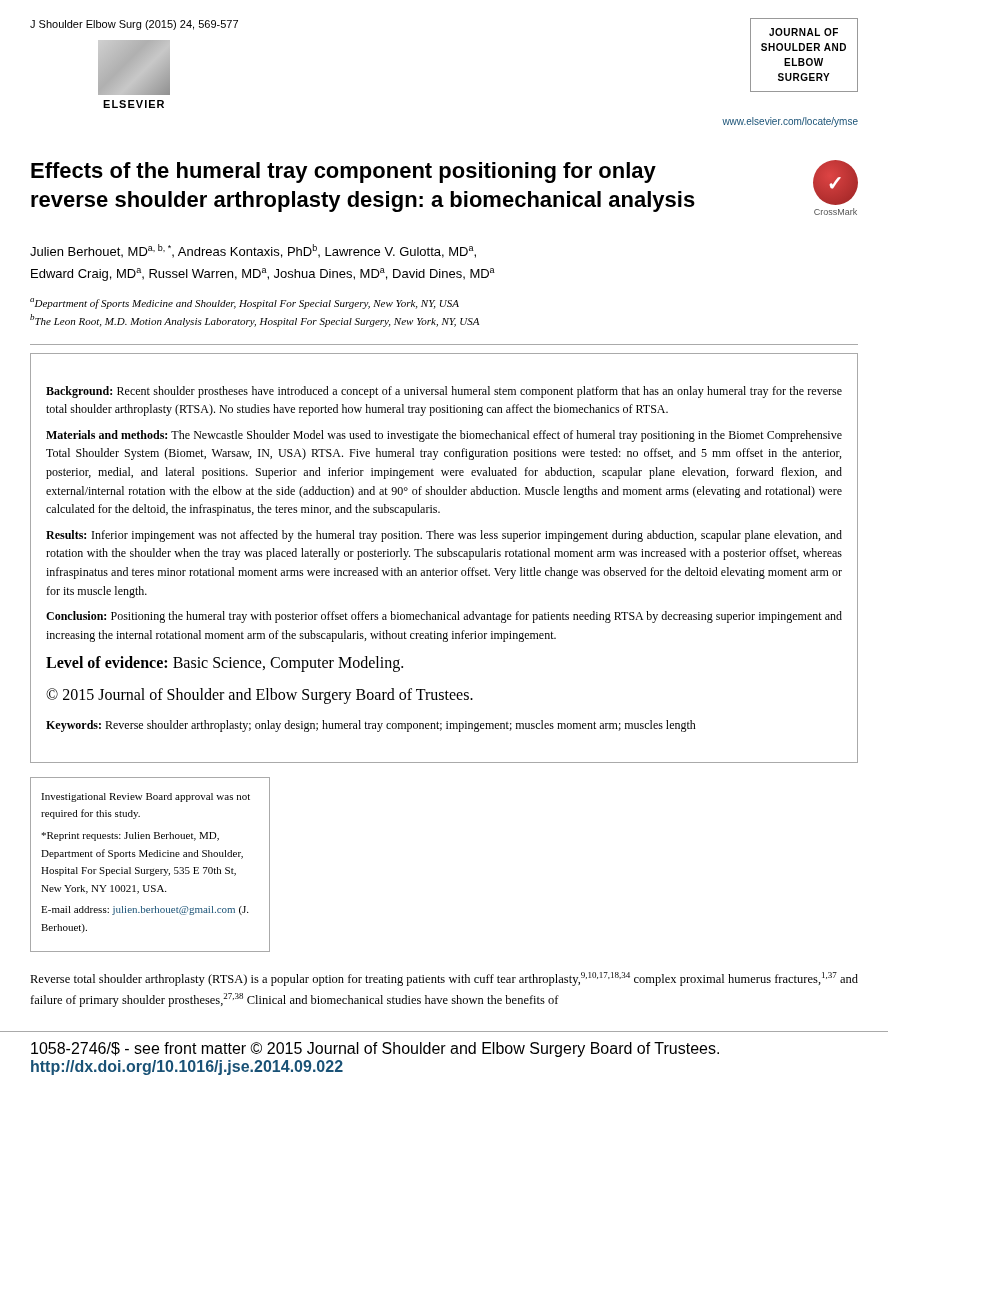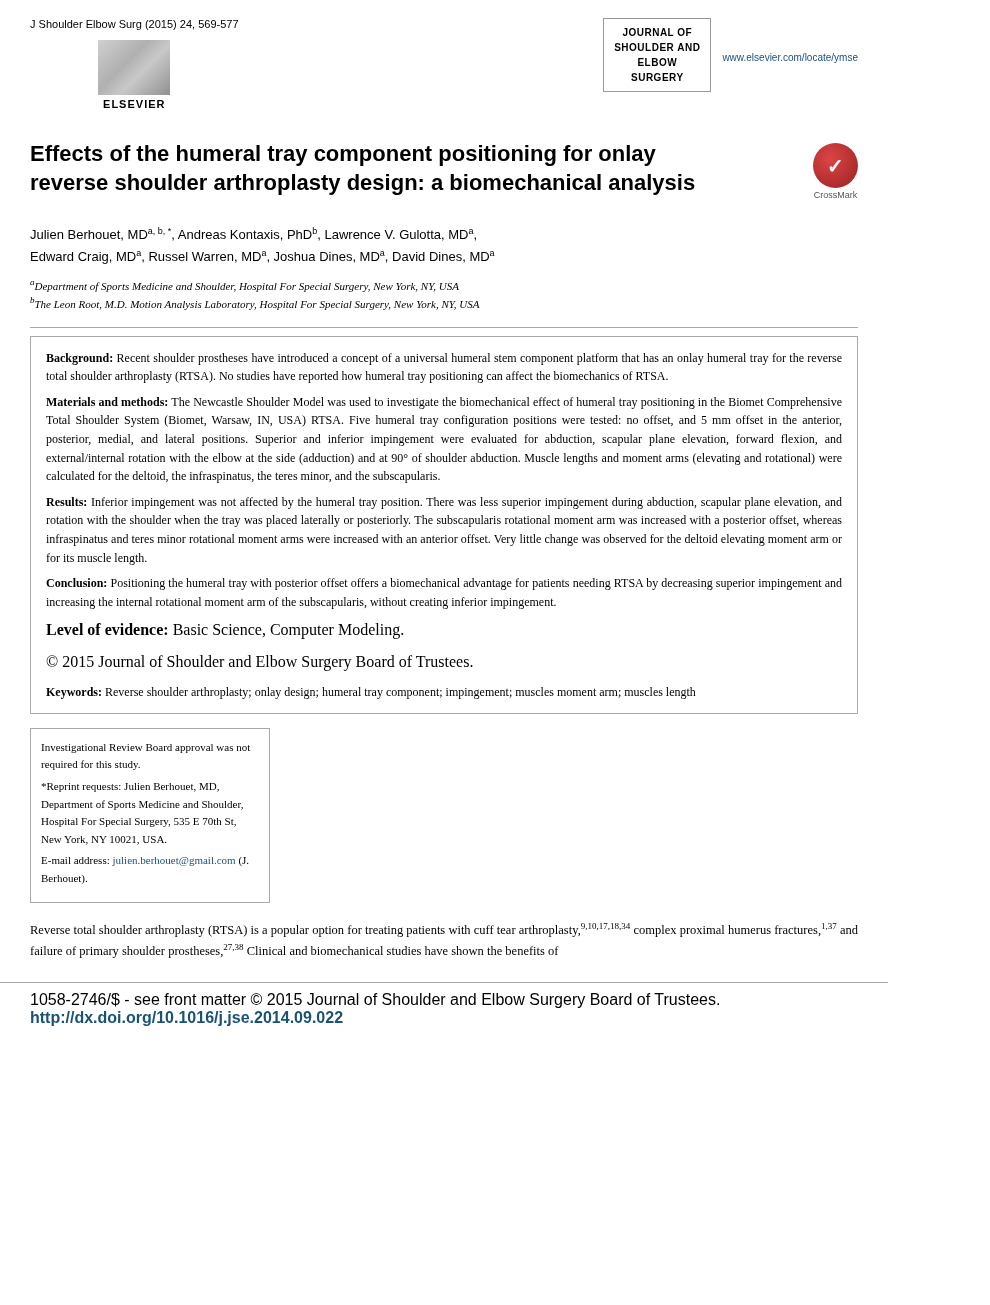--- a/index.html
+++ b/index.html
@@ -57,23 +57,23 @@
     .elsevier-text {
       font-family: Arial, sans-serif;
       font-size: 11px;
       font-weight: bold;
       letter-spacing: 1px;
       margin-top: 3px;
       color: #000;
     }
     .header-right {
       display: flex;
-      flex-direction: row;
-      align-items: center;
-      gap: 11px;
+      flex-direction: column;
+      align-items: flex-end;
+      gap: 20px;
     }
     .journal-box {
       border: 1px solid #999;
       padding: 6px 10px;
       text-align: center;
     }
     .journal-box-title {
       font-family: Arial, sans-serif;
       font-size: 10px;
       font-weight: bold;
@@ -159,21 +159,21 @@
     }
     
     .divider {
       border: none;
       border-top: 1px solid #aaa;
       margin: 8px 0;
     }
     
     .abstract-box {
       border: 1px solid #aaa;
-      padding: 12px 15px;
+      padding: 28px 15px;
       margin-bottom: 14px;
     }
     .abstract-section {
       margin-bottom: 7px;
       font-size: 12px;
       line-height: 1.55;
       text-align: justify;
     }
     .abstract-section:last-child { margin-bottom: 0; }
     .abstract-label {

